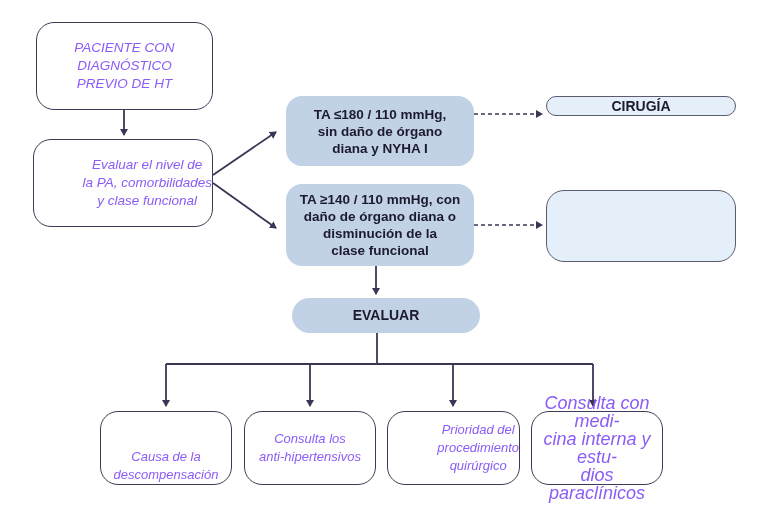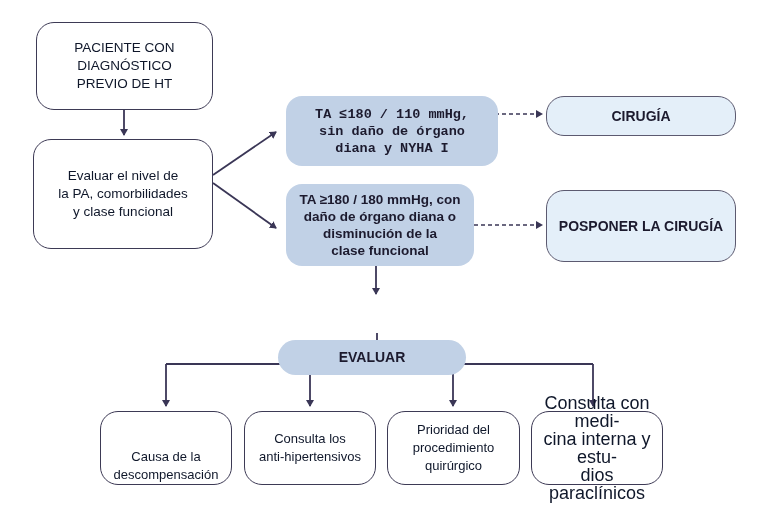--- a/index.html
+++ b/index.html
@@ -1,21 +1,21 @@
 <!DOCTYPE html>
 <html><head>
   <meta charset="utf-8">
   <style>
     html, body { margin: 0; padding: 0; background: #ffffff; }
     body { width: 780px; height: 520px; position: relative; overflow: hidden;
            font-family: "Liberation Sans", "DejaVu Sans", sans-serif; color: #1f1d33; }
     .box { position: absolute; box-sizing: border-box; display: flex; align-items: center;
            justify-content: center; text-align: center; }
     .outline { border: 1.6px solid #3d3a55; border-radius: 18px; background: #ffffff;
-               font-size: 13.5px; line-height: 18px; color: #0f172a; }
+               font-size: 13.5px; line-height: 18px; color: #8b5cf6; font-style: italic; }
     .filled { background: #c1d1e6; border-radius: 16px; font-weight: bold;
               font-size: 13.5px; line-height: 17px; color: #1c1a2e; }
     .light { background: #e4eff9; border: 1.4px solid #5c5a70; border-radius: 18px;
              font-weight: bold; color: #1c1a2e; }
     .pill { border-radius: 18px; }
     .txt { white-space: pre-line; }
     svg.connectors { position: absolute; left: 0; top: 0; }
   </style>
 </head>
 <body>
@@ -48,60 +48,59 @@
   <line x1="453" y1="364" x2="453" y2="406" stroke="#3a3656" stroke-width="1.8" marker-end="url(#arrow)"></line>
   <line x1="593" y1="364" x2="593" y2="406" stroke="#3a3656" stroke-width="1.8" marker-end="url(#arrow)"></line>
 </svg>
 
 <div class="box outline" style="left:36px; top:22px; width:177px; height:88px;">
   <span class="txt">PACIENTE CON
 DIAGNÓSTICO
 PREVIO DE HT</span>
 </div>
 
-<div class="box outline" style="left:33px; top:139px; width:180px; height:110px;">
+<div class="box outline" style="left:33px; top:139px; width:180px; height:88px;justify-content:flex-end;">
   <span class="txt">Evaluar el nivel de
 la PA, comorbilidades
 y clase funcional</span>
 </div>
 
-<div class="box filled" style="left:286px; top:96px; width:212px; height:70px;font-family:Liberation Mono, monospace;">
+<div class="box filled" style="left:286px; top:96px; width:188px; height:70px;">
   <span class="txt">TA ≤180 / 110 mmHg,
 sin daño de órgano
 diana y NYHA I</span>
 </div>
 
 <div class="box filled" style="left:286px; top:184px; width:188px; height:82px;">
-  <span class="txt">TA ≥180 / 180 mmHg, con
+  <span class="txt">TA ≥140 / 110 mmHg, con
 daño de órgano diana o
 disminución de la
 clase funcional</span>
 </div>
 
-<div class="box light pill" style="left:546px; top:96px; width:190px; height:40px; font-size:14px;">
+<div class="box light pill" style="left:546px; top:96px; width:190px; height:20px; font-size:14px;">
   <span>CIRUGÍA</span>
 </div>
 
 <div class="box light" style="left:546px; top:190px; width:190px; height:72px; flex-direction:column;">
-  <span style="font-size:14px; line-height:18px;">POSPONER LA CIRUGÍA</span>
 </div>
 
-<div class="box filled pill" style="left:278px; top:298px; width:188px; height:35px; font-size:14px;margin-top:42px;">
+<div class="box filled pill" style="left:292px; top:298px; width:188px; height:35px; font-size:14px;">
   <span>EVALUAR</span>
 </div>
 
 <div class="box outline" style="left:100px; top:411px; width:132px; height:74px; font-size:13px;align-items:flex-end;">
   <span class="txt">Causa de la
 descompensación</span>
 </div>
 <div class="box outline" style="left:244px; top:411px; width:132px; height:74px; font-size:13px;">
   <span class="txt">Consulta los
 anti-hipertensivos</span>
 </div>
-<div class="box outline" style="left:387px; top:411px; width:133px; height:74px; font-size:13px;">
+<div class="box outline" style="left:387px; top:411px; width:133px; height:74px; font-size:13px;justify-content:flex-end;">
   <span class="txt">Prioridad del
 procedimiento
 quirúrgico</span>
 </div>
 <div class="box outline" style="left:531px; top:411px; width:132px; height:74px; font-size:18px;">
   <span class="txt">Consulta con medi-
 cina interna y estu-
 dios paraclínicos</span>
 </div>
 

